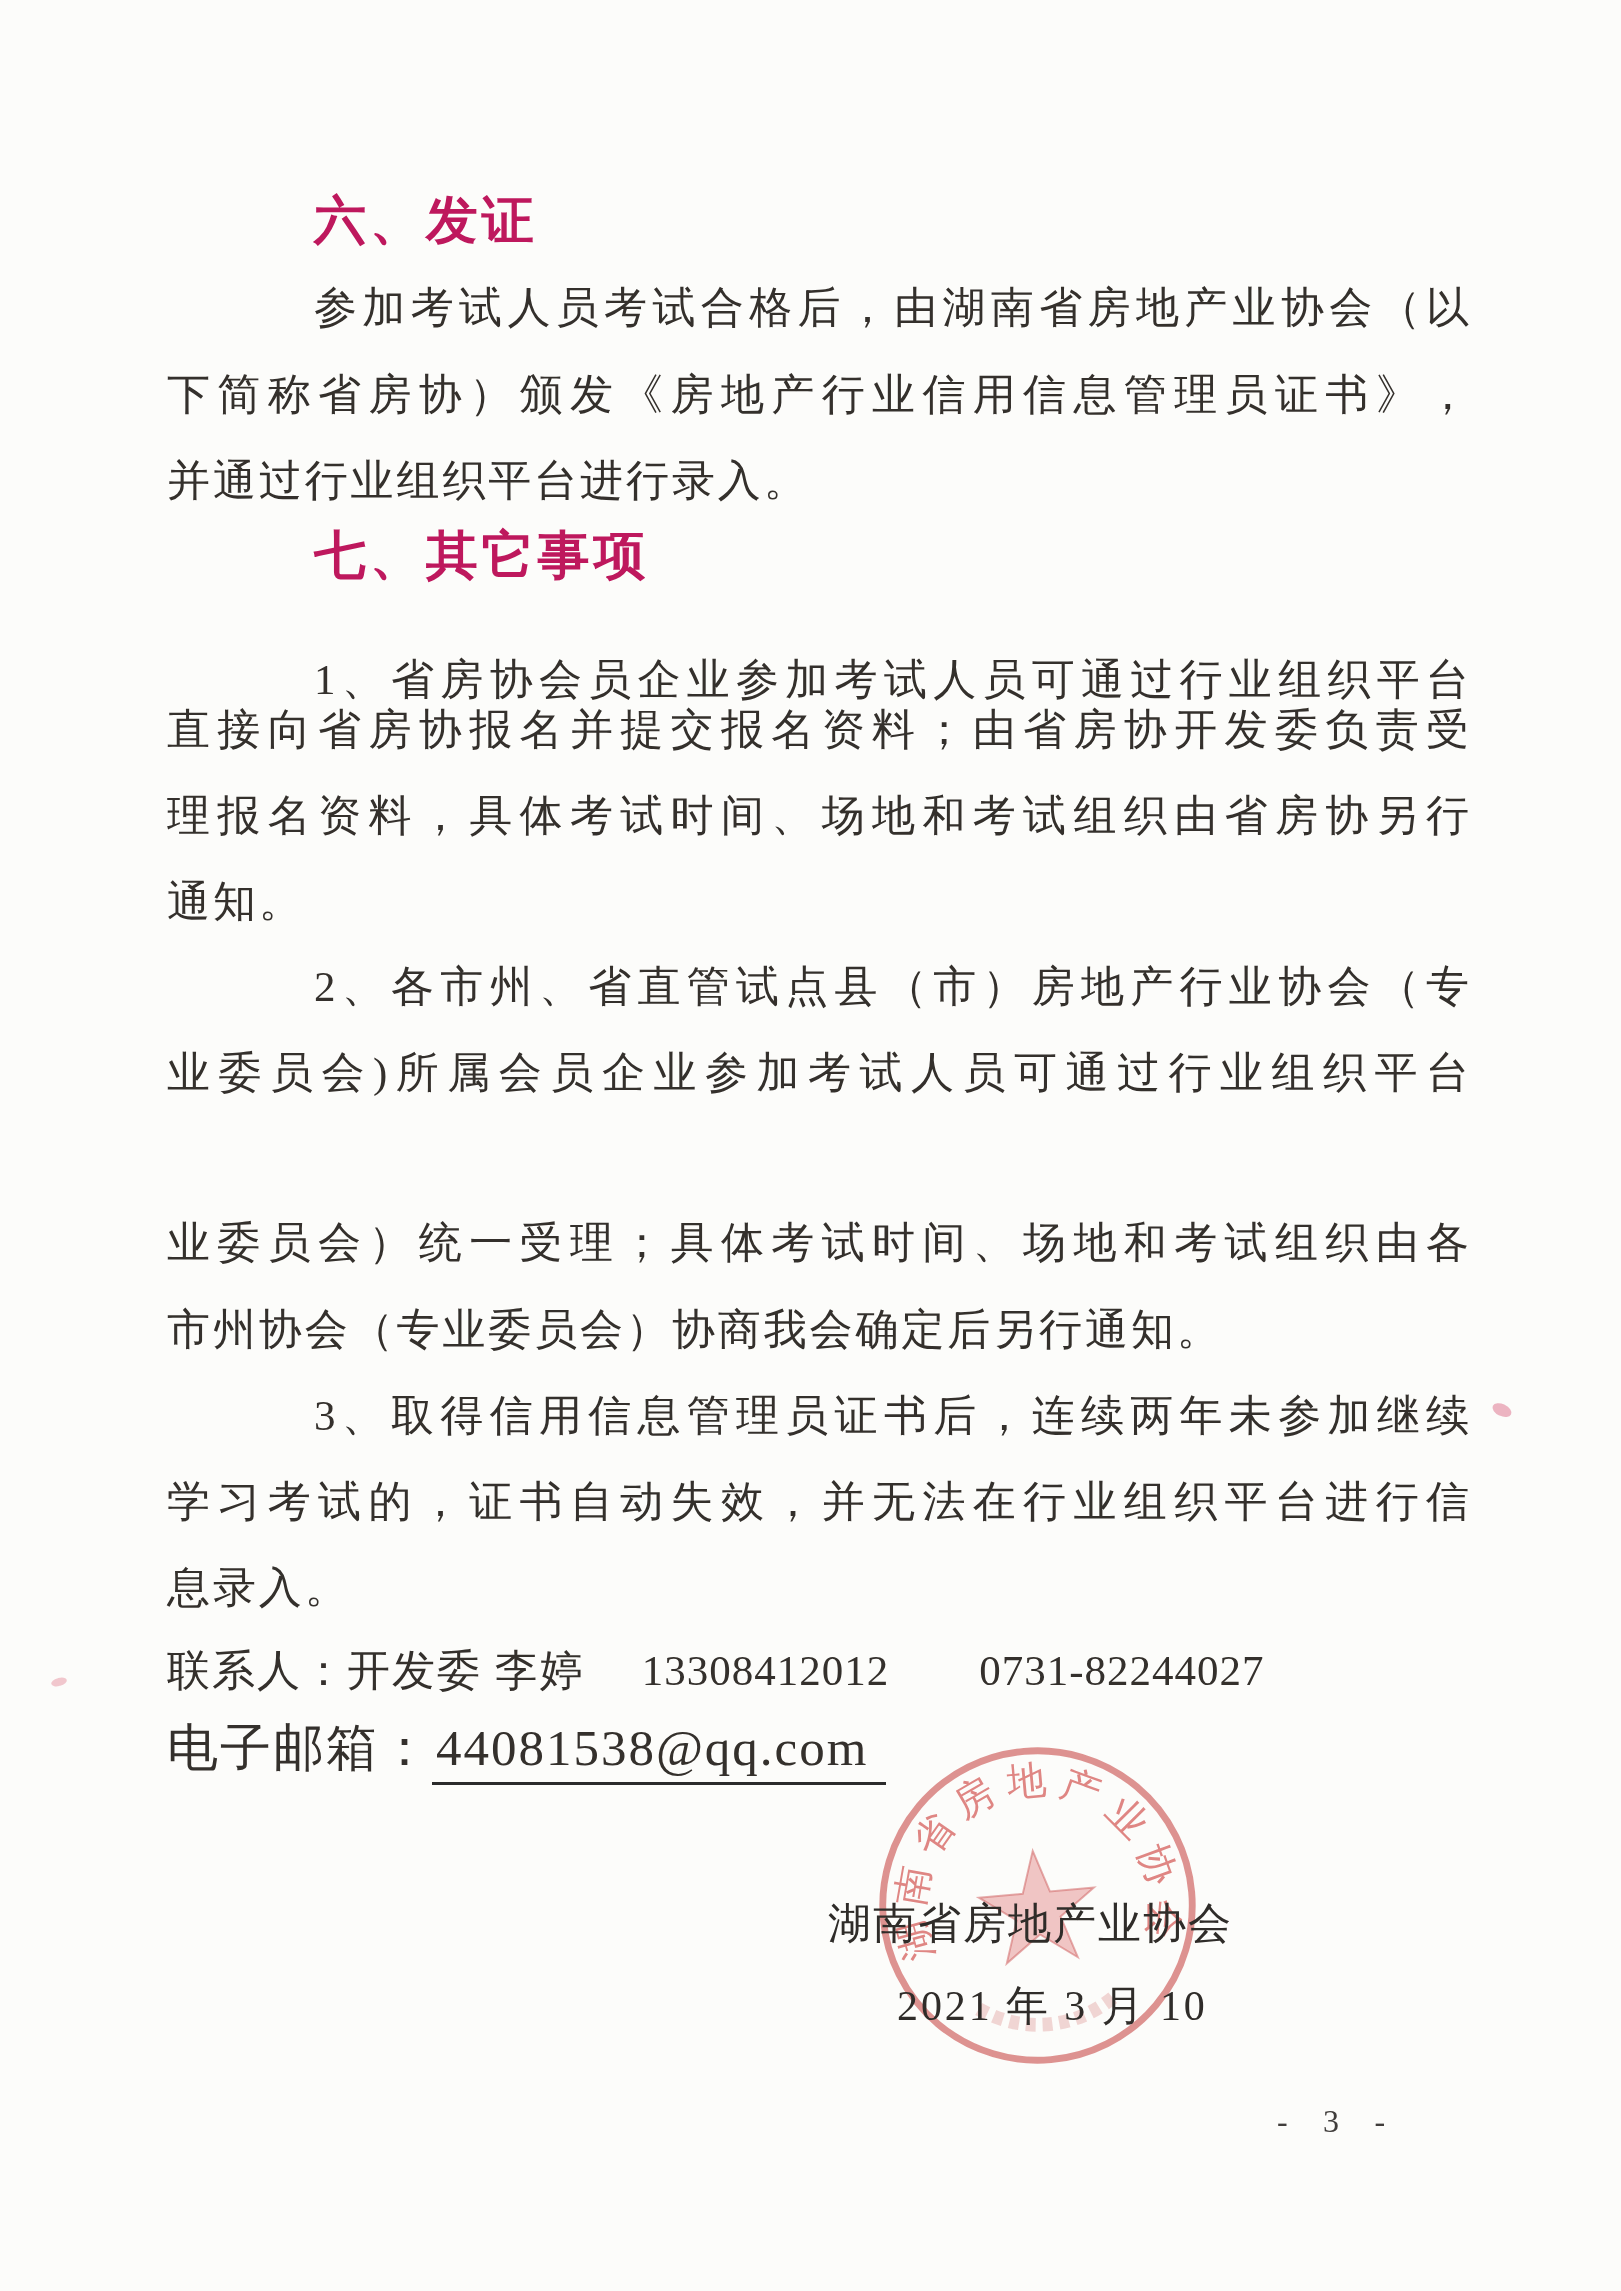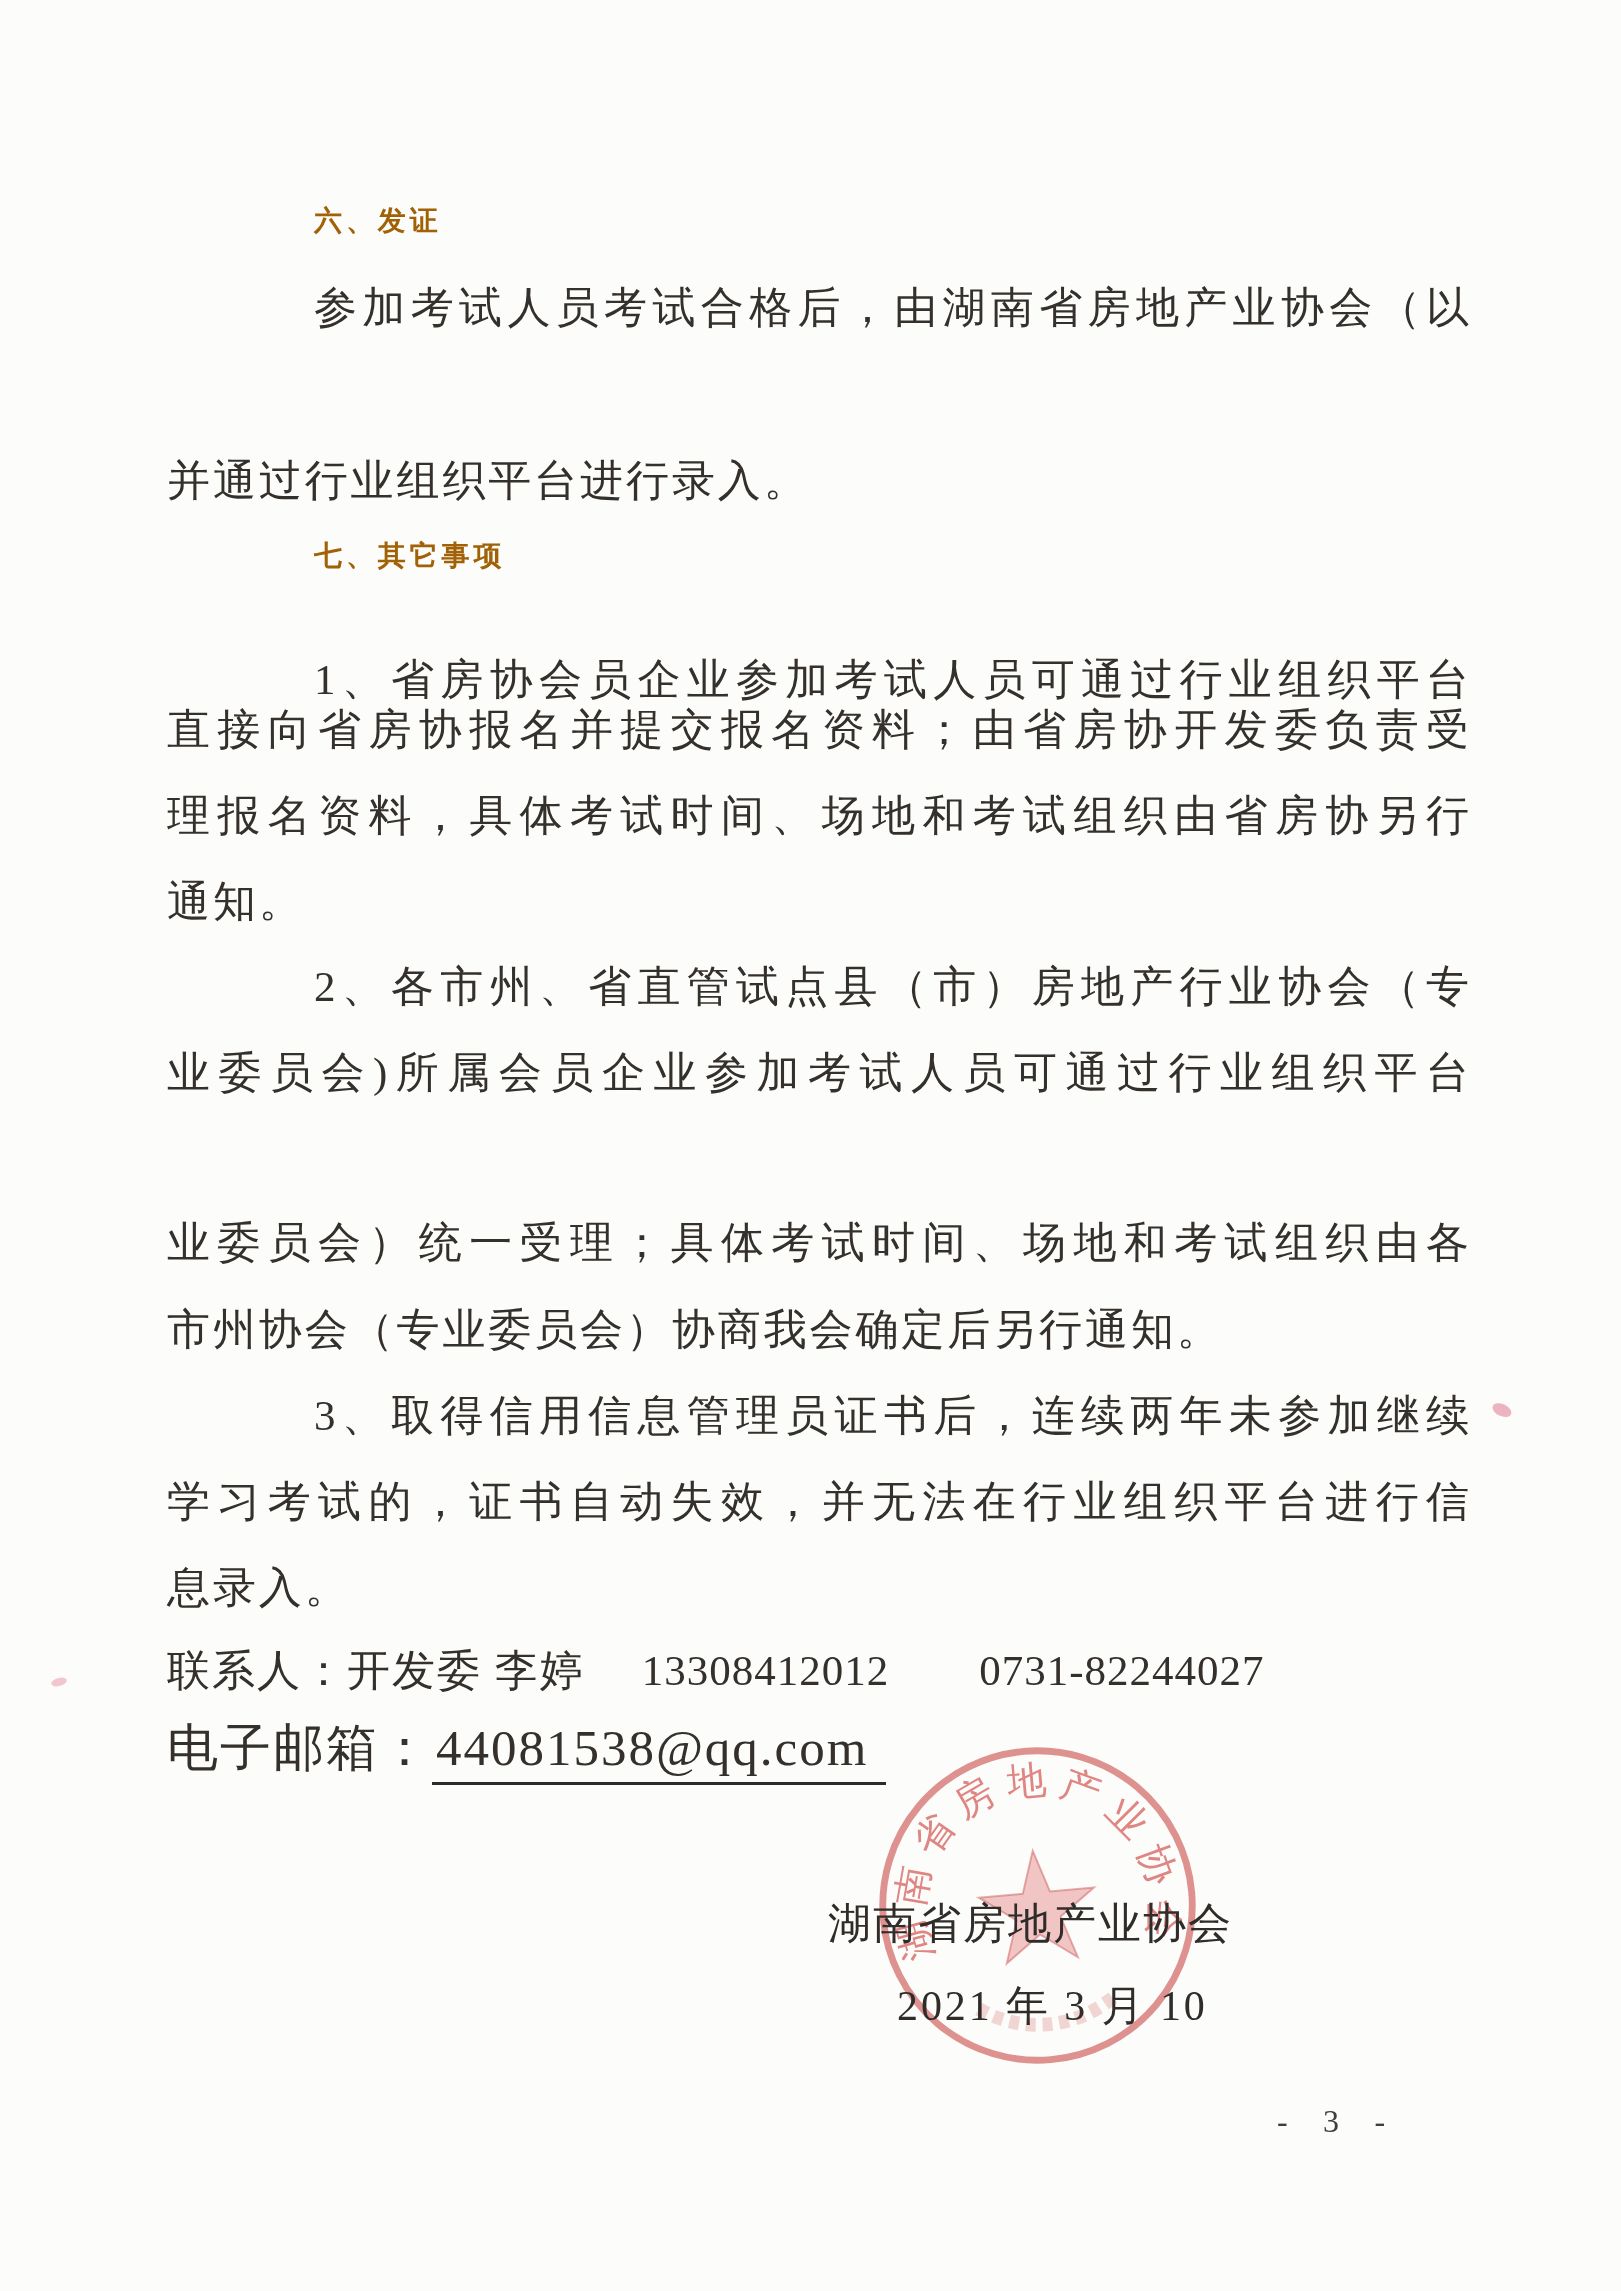--- a/index.html
+++ b/index.html
@@ -27,24 +27,24 @@
     z-index:3;
     white-space:normal;
   }
   .line.indent{padding-left:147px;}
   .line.end{text-align-last:left;letter-spacing:2.9px;}
   .heading{
     position:absolute;
     left:314px;
     font-family:"Liberation Sans","DejaVu Sans",sans-serif;
     font-weight:700;
-    font-size:28px;
+    font-size:52px;
     line-height:53px;
     letter-spacing:3.9px;
-    color:#a16207;
+    color:#be185d;
     z-index:3;
   }
   .contact-line{
     position:absolute;left:167px;top:1643px;
     font-size:43px;line-height:55px;letter-spacing:2px;z-index:3;
   }
   .contact-line .phone1{margin-left:57px;letter-spacing:1px;}
   .contact-line .phone2{margin-left:90px;letter-spacing:1px;}
   .email-line{
     position:absolute;left:167px;top:1721px;
@@ -76,20 +76,21 @@
   .speck.s1{left:1492px;top:1404px;width:19.6px;height:11.8px;background:rgba(222,120,145,.55);transform:rotate(25deg);}
   .speck.s2{left:51px;top:1678px;width:15.7px;height:7.8px;background:rgba(228,135,150,.45);transform:rotate(-15deg);}
 </style>
 </head>
 <body>
 
 <div class="page">
 
   <div class="heading" style="top:194px;">六、发证</div>
   <div class="line indent" style="top:280px;">参加考试人员考试合格后，由湖南省房地产业协会（以</div>
+  <div class="line" style="top:367px;">下简称省房协）颁发《房地产行业信用信息管理员证书》，</div>
   <div class="line end" style="top:453px;">并通过行业组织平台进行录入。</div>
 
   <div class="heading" style="top:529px;">七、其它事项</div>
 
   <div class="line indent" style="top:652px;">1、省房协会员企业参加考试人员可通过行业组织平台</div>
   <div class="line" style="top:702px;">直接向省房协报名并提交报名资料；由省房协开发委负责受</div>
   <div class="line" style="top:788px;">理报名资料，具体考试时间、场地和考试组织由省房协另行</div>
   <div class="line end" style="top:874px;">通知。</div>
 
   <div class="line indent" style="top:959px;">2、各市州、省直管试点县（市）房地产行业协会（专</div>

